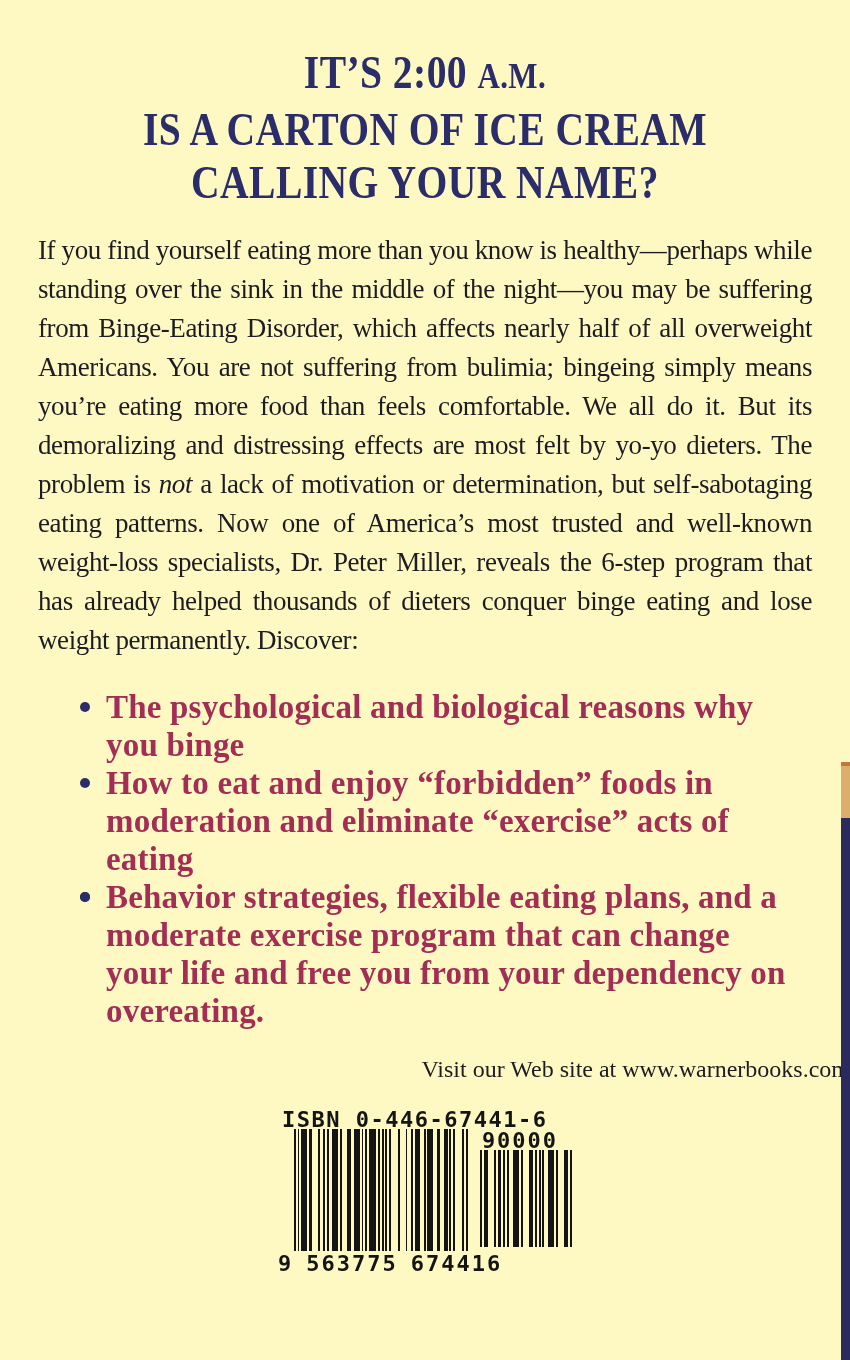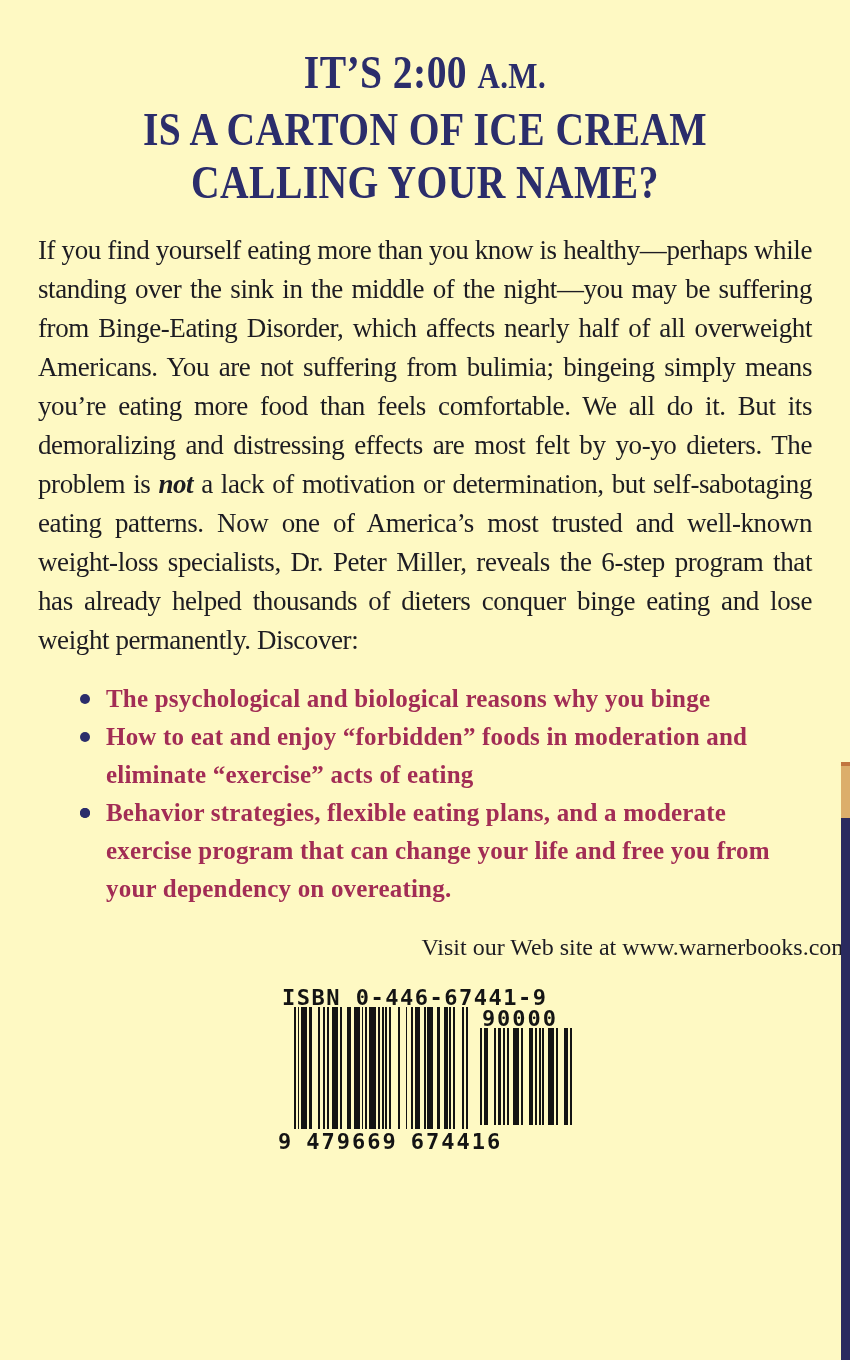--- a/index.html
+++ b/index.html
@@ -28,28 +28,28 @@
   .hl-small{font-size:36px;}
   
   .body-text{
     margin:22px 38px 0;
     font-size:27px;
     line-height:39px;
     text-align:justify;
     color:#1d1c22;
     letter-spacing:-0.4px;
   }
-  .body-text em{font-style:italic;font-weight:bold;}
+  .body-text em{font-style:italic;}
   
   .bullets{
-    margin:20px 0 0;
+    margin:28px 0 0;
     padding:0 64px 0 106px;
     list-style:none;
     font-weight:700;
-    font-size:25px;
+    font-size:33px;
     line-height:38px;
     letter-spacing:0.2px;
     color:#a22d55;
   }
   .bullets li{position:relative;}
   .dot{
     position:absolute;
     left:-26px;top:14px;
     width:10px;height:10px;
     border-radius:50%;
@@ -119,21 +119,21 @@
   <ul class="bullets">
     <li><span class="dot"></span><span>The psychological and biological reasons why you binge</span></li>
     <li><span class="dot"></span><span>How to eat and enjoy “forbidden” foods in moderation and eliminate “exercise” acts of eating</span></li>
     <li><span class="dot"></span></li>
     <li><span class="dot"></span><span>Behavior strategies, flexible eating plans, and a moderate exercise program that can change your life and free you from your dependency on overeating.</span></li>
   </ul>
 
   <p class="website">Visit our Web site at www.warnerbooks.com</p>
 
   <div class="barcode-block">
-    <div class="isbn-label">ISBN 0-446-67441-9</div>
+    <div class="isbn-label">ISBN 0-446-67441-6</div>
     <div class="price-code">90000</div>
     <div class="main-bars">
         <div class="bc-module bc-on"></div>
         <div class="bc-module"></div>
         <div class="bc-module bc-on"></div>
         <div class="bc-module"></div>
         <div class="bc-module bc-on"></div>
         <div class="bc-module bc-on"></div>
         <div class="bc-module bc-on"></div>
         <div class="bc-module"></div>
@@ -270,21 +270,21 @@
         <div class="bc-module"></div>
         <div class="bc-module"></div>
         <div class="bc-module"></div>
         <div class="bc-module bc-on"></div>
         <div class="bc-module bc-on"></div>
         <div class="bc-module"></div>
         <div class="bc-module bc-on"></div>
       </div>
     <div class="barcode-digits">
       <span>9</span>
-      <span>479669</span>
+      <span>563775</span>
       <span>674416</span>
     </div>
   </div>
 
   <div class="spine-strip">
     <div class="strip-tan"></div>
     <div class="strip-navy"></div>
   </div>
 
 </div>

